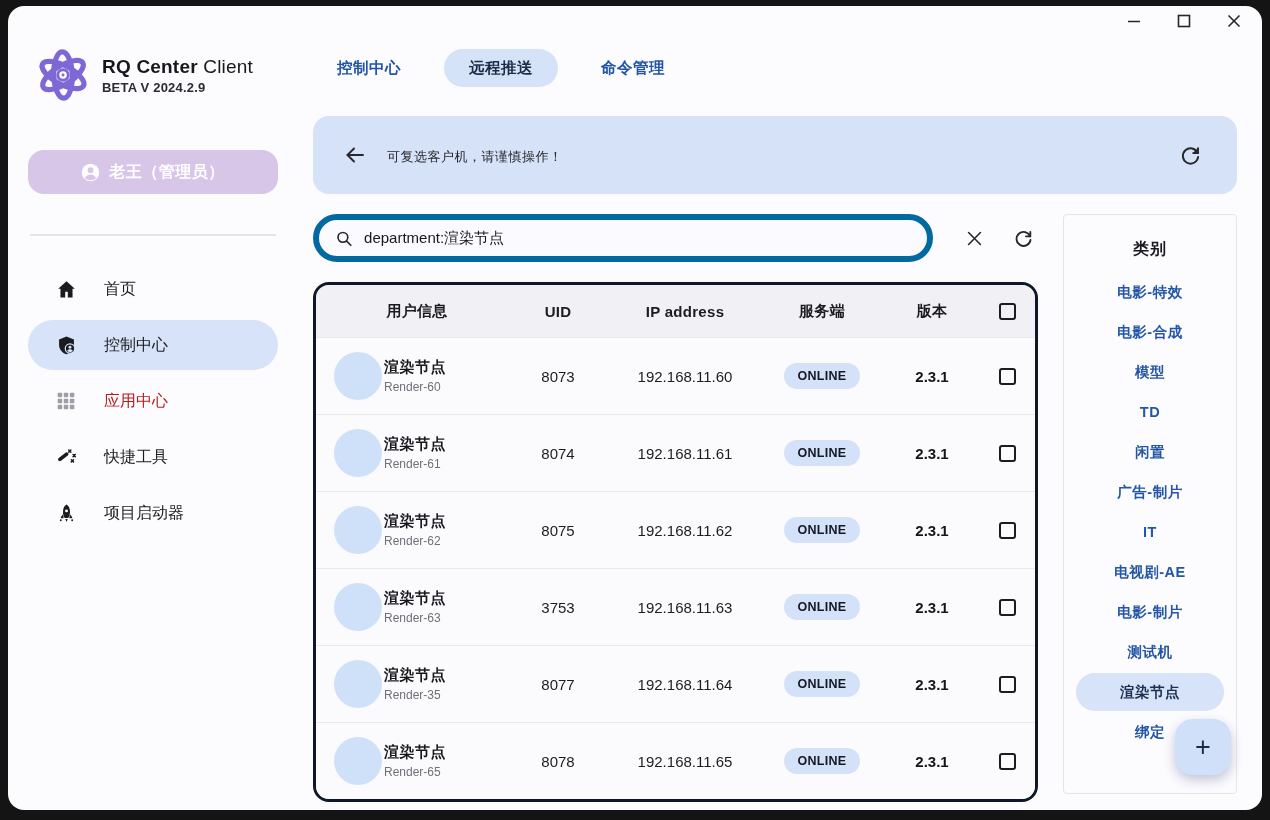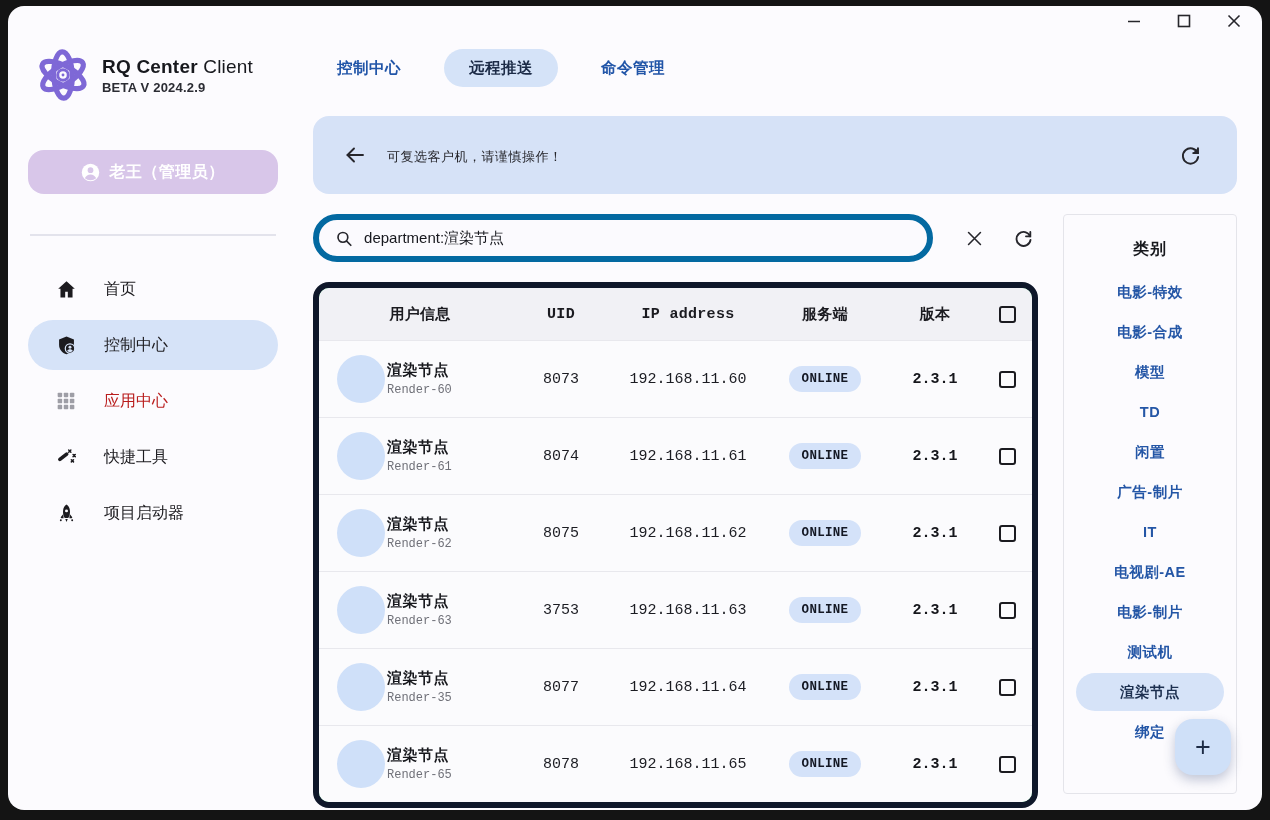--- a/index.html
+++ b/index.html
@@ -43,21 +43,21 @@
   .main-body { display:flex; align-items:flex-start; gap:25px; margin:20px 25px 0 23px; }
   .left-col { width:732px; }
 
   .searchbar { display:flex; align-items:center; height:48px; margin-bottom:20px; }
   .search-box { width:620px; height:48px; border:6px solid #0369a1; border-radius:24px; background:#fbfafe; display:flex; align-items:center; padding:0 16px; }
   .search-box input { border:none; outline:none; background:transparent; font-size:15px; color:#17181e; width:100%; margin-left:11px; font-family:inherit; }
   .icon-btn { width:30px; height:30px; display:flex; align-items:center; justify-content:center; cursor:pointer; }
   .clear-btn { margin-left:26px; }
   .search-refresh { margin-left:19px; }
 
-  .table-card { border:6px solid #0f172a; border-radius:16px; background:#86efac; overflow:hidden;font-family:Liberation Mono, monospace; }
+  .table-card { border:3px solid #0f172a; border-radius:16px; background:#86efac; overflow:hidden; }
   .thead, .trow { display:grid; grid-template-columns:56px 122px 104px 150px 124px 96px 1fr; align-items:center; padding-left:12px; }
   .thead { height:52px; background:#f1f1f5; font-size:15px; font-weight:700; color:#1b1b20; }
   .thead .th { text-align:center; letter-spacing:.3px; }
   .thead .th.th-user { grid-column:1 / span 2; }
   .trow { height:77px; border-top:1px solid #e8e8ed; background:#fbfbfd; }
   .avatar { width:48px; height:48px; border-radius:50%; background:#cfe0f9; margin-left:6px; }
   .cell-name .nm { font-size:15px; font-weight:700; color:#17181d; letter-spacing:.5px; }
   .cell-name .hn { font-size:12px; color:#6f7078; margin-top:3px; }
   .cell-c { text-align:center; font-size:15px; color:#1b1c22; }
   .badge { display:inline-block; background:#d4e2f9; color:#141824; font-size:12.5px; font-weight:700; padding:6px 13px; border-radius:14px; letter-spacing:.3px; }

